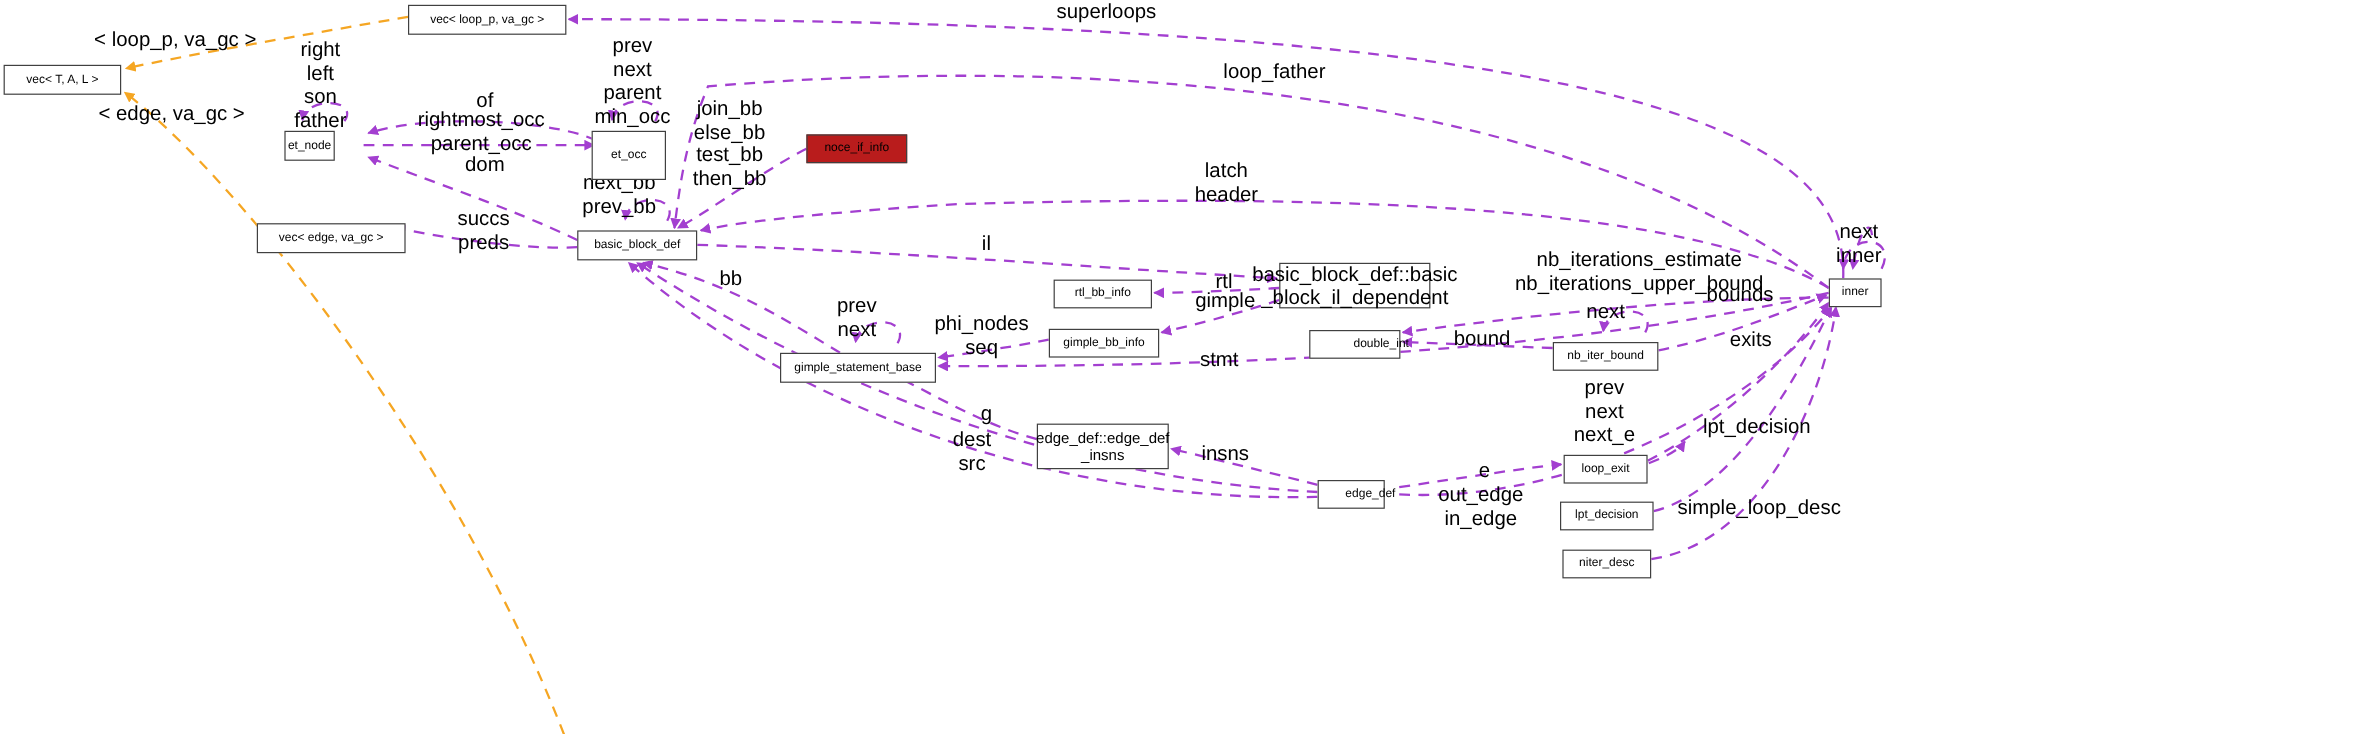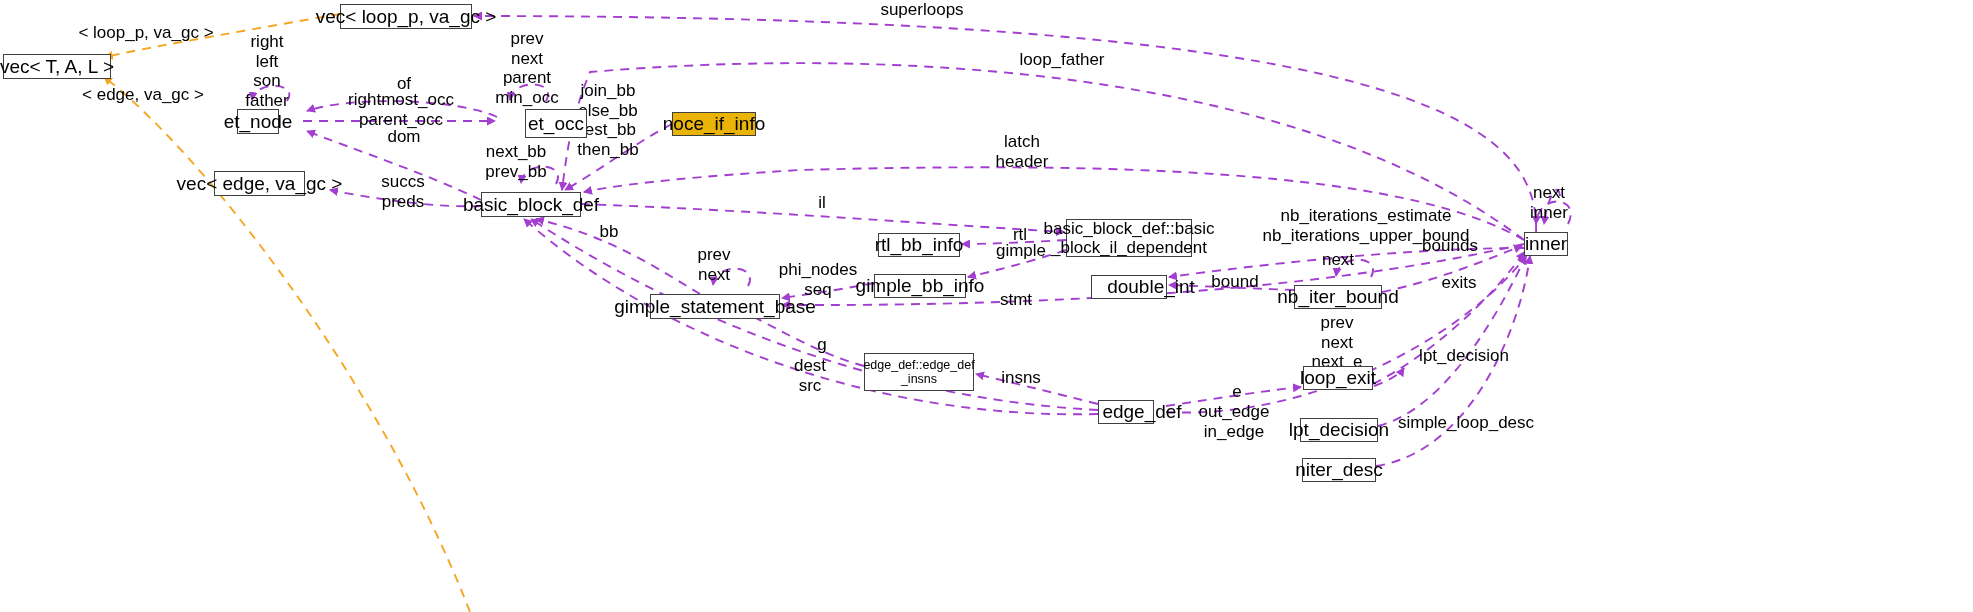--- a/index.html
+++ b/index.html
@@ -12,30 +12,30 @@
     overflow:hidden;
   }
   #edges{position:absolute;left:0;top:0;width:1973px;height:612px;}
 
   .node{
     position:absolute;
     box-sizing:border-box;
     border:1.6px solid #404040;
     background:#ffffff;
     color:#000000;
-    font-size:19px;
+    font-size:10px;
     line-height:1.12;
     text-align:center;
     display:flex;
     align-items:center;
     justify-content:center;
     white-space:pre;
     z-index:5;
   }
-  .node.filled{background:#eab308;}
+  .node.filled{background:#b91c1c;}
   .node span{display:block;}
 
   .elabel{
     position:absolute;
     font-size:17px;
     line-height:1.16;
     color:#000000;
     white-space:pre;
     text-align:center;
     transform:translate(-50%,-50%);
@@ -126,37 +126,37 @@
       <path d="M1378,426 C1450,408 1505,300 1526,256"></path>
 
       <path d="M1376,466 C1470,452 1520,330 1530,256"></path>
 
       <path d="M1536,232 C1540,120 1400,16 474,16"></path>
 
       <path d="M481,206 C440,208 380,200 330,190"></path>
     </g>
   </svg>
 
-  <div class="node" style="left:3px;top:54px;width:108px;height:25px;">
+  <div class="node" style="left:3px;top:54px;width:98px;height:25px;">
     <span>vec&lt; T, A, L &gt;</span>
   </div>
 
   <div class="node" style="left:340px;top:4px;width:132px;height:25px;">
     <span>vec&lt; loop_p, va_gc &gt;</span>
   </div>
 
-  <div class="node" style="left:214px;top:171px;width:91px;height:25px;">
+  <div class="node" style="left:214px;top:186px;width:124px;height:25px;">
     <span>vec&lt; edge, va_gc &gt;</span>
   </div>
 
   <div class="node" style="left:237px;top:109px;width:42px;height:25px;">
     <span>et_node</span>
   </div>
 
-  <div class="node" style="left:525px;top:109px;width:62px;height:29px;">
+  <div class="node" style="left:493px;top:109px;width:62px;height:41px;">
     <span>et_occ</span>
   </div>
 
   <div class="node filled" style="left:672px;top:112px;width:84px;height:24px;">
     <span>noce_if_info</span>
   </div>
 
   <div class="node" style="left:481px;top:192px;width:100px;height:25px;">
     <span>basic_block_def</span>
   </div>
@@ -184,21 +184,21 @@
 
   <div class="node" style="left:650px;top:294px;width:130px;height:25px;">
     <span>gimple_statement_base</span>
   </div>
 
   <div class="node" style="left:864px;top:353px;width:110px;height:38px;font-size:12.5px;">
     <span>edge_def::edge_def
 _insns</span>
   </div>
 
-  <div class="node" style="left:1303px;top:366px;width:70px;height:24px;">
+  <div class="node" style="left:1303px;top:379px;width:70px;height:24px;">
     <span>loop_exit</span>
   </div>
 
   <div class="node" style="left:1098px;top:400px;width:56px;height:24px;padding-left:32px;">
     <span>edge_def</span>
   </div>
 
   <div class="node" style="left:1300px;top:418px;width:78px;height:24px;">
     <span>lpt_decision</span>
   </div>

